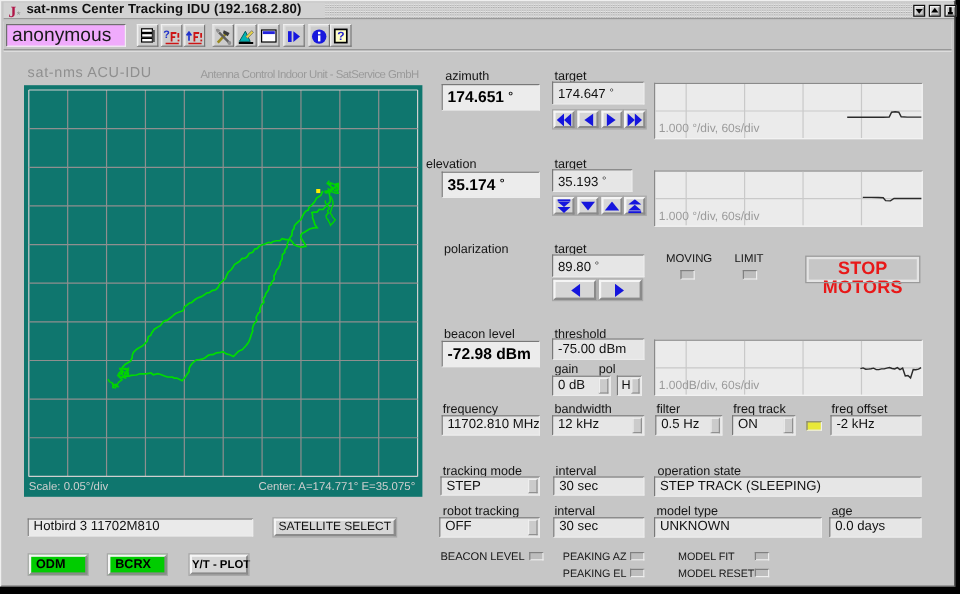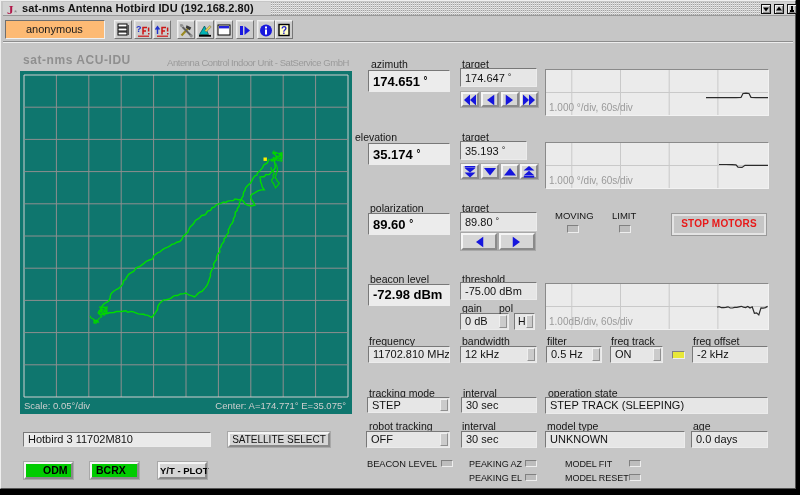--- a/index.html
+++ b/index.html
@@ -5,21 +5,21 @@
 #win{position:absolute;left:0;top:0;width:796px;height:489px;background:#c6c6c6;
  border-top:1px solid #efefef;border-left:1px solid #efefef;border-right:1px solid #555;border-bottom:1px solid #555}
 .abs{position:absolute}
 
 #tb{position:absolute;left:2px;top:1px;width:792px;height:14px;background:#d2d2d2;border-bottom:1px solid #989898}
 #tbstip{position:absolute;left:268px;top:0;width:489px;height:13px}
 #tbtitle{position:absolute;left:19px;top:0px;font-size:11px;font-weight:bold;color:#111;letter-spacing:.1px;white-space:nowrap}
 .wbtn{position:absolute;top:2px;width:10px;height:10px;background:#cfcfcf;border:1px solid #111;box-shadow:inset 1px 1px 0 #f2f2f2,inset -1px -1px 0 #8a8a8a}
 
 #toolbar{position:absolute;left:2px;top:16px;width:790px;height:25px;background:#c6c6c6;border-bottom:1px solid #8d8d8d;box-shadow:0 1px 0 #ededed}
-#anon{position:absolute;left:2px;top:3px;width:100px;height:19px;background:#fdba74;border:1px solid;border-color:#6f6f6f #f0f0f0 #f0f0f0 #6f6f6f;font-size:11px;color:#1a1a1a;line-height:17px;padding-left:20px}
+#anon{position:absolute;left:2px;top:3px;width:100px;height:19px;background:#f0abfc;border:1px solid;border-color:#6f6f6f #f0f0f0 #f0f0f0 #6f6f6f;font-size:16px;color:#1a1a1a;line-height:17px;padding-left:4px}
 .tbtn{position:absolute;top:3px;width:18px;height:19px;background:#ccc;border:1px solid;border-color:#f0f0f0 #777 #777 #f0f0f0;box-shadow:inset 1px 1px 0 #ddd}
 .tbtn svg{position:absolute;left:1px;top:2px}
 
 .lab{position:absolute;font-size:10.5px;color:#151515;white-space:nowrap}
 .fld{position:absolute;background:#e6e6e6;border:1px solid;border-color:#787878 #ececec #ececec #787878;font-size:11px;color:#111;padding-left:4px;white-space:nowrap;overflow:hidden}
 .big{position:absolute;background:#ececec;border:1px solid;border-color:#787878 #ececec #ececec #787878;font-size:13px;font-weight:bold;color:#000;padding-left:4px;white-space:nowrap}
 .strip{position:absolute;right:1px;top:1px;bottom:1px;width:8px;background:#cbcbcb;border:1px solid;border-color:#efefef #909090 #909090 #efefef}
 .abtn{position:absolute;background:#d6d6d6;white-space:nowrap;border:2px solid;border-color:#f5f5f5 #8a8a8a #8a8a8a #f5f5f5;outline:1px solid #a8a8a8;outline-offset:-0px}
 .led{position:absolute;border:1px solid;border-color:#808080 #eee #eee #808080}
 .graph{position:absolute;width:224px;height:47px;background:#ebebeb;border:1px solid;border-color:#8a8a8a #f2f2f2 #f2f2f2 #8a8a8a}
@@ -35,21 +35,21 @@
             <rect x="0" y="0" width="1" height="1" fill="#a0a0a0"></rect>
             <rect x="0" y="1" width="1" height="1" fill="#ededed"></rect>
   </pattern>
         </defs>
         <rect width="489" height="13" fill="url(#st)"></rect>
       </svg>
   <svg style="position:absolute;left:4px;top:1px" width="14" height="13">
         <text x="0" y="11" font-family="Liberation Serif" font-size="13" font-weight="bold" fill="#b01648">J</text>
         <text x="7" y="12" font-size="8" fill="#8a8a8a">*</text>
       </svg>
-  <div id="tbtitle">sat-nms Antenna Hotbird IDU (192.168.2.80)</div>
+  <div id="tbtitle">sat-nms Center Tracking IDU (192.168.2.80)</div>
   <div class="wbtn" style="left:758px">
         <svg width="8" height="8" style="position:absolute;left:0px;top:0px">
           <path d="M1 2.5 L7 2.5 L4 6.5Z" fill="#000"></path>
         </svg>
       </div>
   <div class="wbtn" style="left:771px">
         <svg width="8" height="8" style="position:absolute;left:0px;top:0px">
           <path d="M4 1.5 L7 5.5 L1 5.5Z" fill="#000"></path>
         </svg>
       </div>
@@ -126,21 +126,21 @@
         </svg>
       </div>
       <div class="tbtn" style="left:271.5px">
         <svg width="14" height="15">
           <rect x="2" y="1.5" width="10" height="11" fill="#ffffc8" stroke="#000" stroke-width="1.4"></rect>
           <text x="4" y="10.5" font-family="Liberation Sans" font-size="10" font-weight="bold" fill="#2222cc">?</text>
         </svg>
       </div>
  </div>
 
- <div class="abs" style="left:22px;top:52px;font-size:12px;font-weight:bold;color:#8f8f8f;letter-spacing:0.55px">sat-nms ACU-IDU</div>
+ <div class="abs" style="left:22px;top:52px;font-size:12px;font-weight:normal;color:#8f8f8f;letter-spacing:0.55px">sat-nms ACU-IDU</div>
  <div class="abs" style="left:166px;top:56px;font-size:9.5px;color:#9a9a9a;letter-spacing:-0.45px">Antenna Control Indoor Unit - SatService GmbH</div>
 
  <div class="abs" style="left:19px;top:70px;width:332px;height:343px;background:#0f766e">
    <svg width="332" height="343" style="position:absolute;left:0;top:0">
         <line x1="4.0" y1="4" x2="4.0" y2="326" stroke="#cfcfcf" stroke-width="1"></line>
         <line x1="36.4" y1="4" x2="36.4" y2="326" stroke="#8f8f8f" stroke-width="1"></line>
         <line x1="68.8" y1="4" x2="68.8" y2="326" stroke="#8f8f8f" stroke-width="1"></line>
         <line x1="101.2" y1="4" x2="101.2" y2="326" stroke="#8f8f8f" stroke-width="1"></line>
         <line x1="133.6" y1="4" x2="133.6" y2="326" stroke="#8f8f8f" stroke-width="1"></line>
         <line x1="166.0" y1="4" x2="166.0" y2="326" stroke="#8f8f8f" stroke-width="1"></line>
@@ -166,21 +166,21 @@
         <polyline points="253.0,86.0 255.8,88.0 257.2,86.5 256.2,87.7 258.1,85.1 256.2,87.2 254.0,88.1 253.0,88.8 255.2,89.3 254.6,88.3 255.4,89.0 254.9,88.8 255.2,87.5 253.3,87.9 251.0,88.4 252.8,90.2 251.4,89.7 254.0,88.9 256.9,87.3 259.0,84.8 260.0,86.5 260.4,87.2 262.0,89.9 260.2,90.0 257.5,89.3 255.4,87.5 256.2,85.3 254.2,82.6 256.1,81.2 253.7,81.9 255.0,82.6 255.3,82.8 256.7,81.8 258.8,82.8 260.9,84.9 262.0,85.0 262.0,86.3 262.0,83.7 262.0,82.1 262.0,81.8 259.6,82.3 260.2,84.0 260.9,82.9 261.3,85.4 262.0,87.2 259.2,88.3 257.5,86.5 256.6,84.7 254.2,83.2 252.6,81.8 254.4,79.5" fill="none" stroke="#00d400" stroke-width="1.2"></polyline>
         <polyline points="255.5,92.3 256.7,94.9 257.4,97.2 257.5,100.0 256.3,102.6 256.1,103.8 255.1,106.7 256.3,107.8 257.2,109.8 259.4,112.2 257.1,115.1 255.4,116.8 255.1,115.7 253.3,112.2 252.1,110.9 251.7,108.8 253.6,106.3 253.0,104.5 254.5,102.7 253.3,100.9 251.2,98.2 251.0,96.0" fill="none" stroke="#00d400" stroke-width="1.2"></polyline>
         <rect x="243.5" y="86.5" width="3.4" height="3.4" fill="#ffee00"></rect>
       </svg>
    <div class="abs" style="left:4px;top:329px;font-size:9.5px;color:#cfcfcf">Scale: 0.05°/div</div>
    <div class="abs" style="right:6px;top:329px;font-size:9.5px;color:#cfcfcf">Center: A=174.771° E=35.075°</div>
  </div>
 
  <div class="fld" style="left:22px;top:431px;width:188px;height:15px;background:#eaeaea;line-height:13px">Hotbird 3 11702M810</div>
  <div class="abtn" style="left:227px;top:431px;width:102px;height:15px;font-size:10px;text-align:center;line-height:11px;color:#111">SATELLITE SELECT</div>
- <div class="abtn" style="left:23px;top:461px;width:49px;height:17px;background:#00cc00;font-size:10.5px;font-weight:bold;line-height:13px;padding-left:17px">ODM</div>
+ <div class="abtn" style="left:23px;top:461px;width:49px;height:17px;background:#00cc00;font-size:10.5px;font-weight:bold;line-height:13px;padding-left:4px">ODM</div>
  <div class="abtn" style="left:89px;top:461px;width:49px;height:17px;background:#00cc00;font-size:10.5px;font-weight:bold;line-height:13px;padding-left:4px">BCRX</div>
  <div class="abtn" style="left:157px;top:461px;width:49px;height:17px;font-size:9.5px;font-weight:bold;text-align:center;line-height:13px">Y/T - PLOT</div>
 
  <div class="lab" style="left:370px;top:57px">azimuth</div>
  <div class="big" style="left:367px;top:69px;width:82px;height:22px;line-height:20px">174.651 <span style="font-size:10px;vertical-align:2px">°</span></div>
  <div class="lab" style="left:461px;top:57px">target</div>
  <div class="fld" style="left:459px;top:67px;width:77px;height:19px;line-height:17px">174.647 <span style="font-size:9px;vertical-align:2px">°</span></div>
  <div class="abtn" style="left:459.5px;top:91px;width:18px;height:15px;text-align:center">
       <span style="position:absolute;left:50%;top:50%;transform:translate(-50%,-50%);line-height:0"><svg width="14" height="11">
           <path d="M7 0 L1 5.5 L7 11 Z" fill="#1515dd"></path>
@@ -249,38 +249,37 @@
         <line x1="74.5" y1="0" x2="74.5" y2="45" stroke="#c9c9c9" stroke-width="1"></line>
         <line x1="123.2" y1="0" x2="123.2" y2="45" stroke="#c9c9c9" stroke-width="1"></line>
         <line x1="171.9" y1="0" x2="171.9" y2="45" stroke="#c9c9c9" stroke-width="1"></line>
         <line x1="0" y1="22.5" x2="222" y2="22.5" stroke="#c9c9c9" stroke-width="1"></line>
         <polyline points="173.0,21.5 180.0,21.5 186.0,21.6 190.0,21.8 192.0,24.2 196.0,24.4 199.0,22.3 205.0,22.4 212.0,22.4 222.0,22.4" fill="none" stroke="#2a2a2a" stroke-width="1.2"></polyline>
       </svg>
       <div class="glabel">1.000 °/div, 60s/div</div>
     </div>
 
  <div class="lab" style="left:369px;top:201px">polarization</div>
- <div class="big" style="left:367px;top:212px;width:82px;height:22px;line-height:20px">89.60 <span style="font-size:10px;vertical-align:2px">°</span></div>
  <div class="lab" style="left:461px;top:201px">target</div>
  <div class="fld" style="left:459px;top:211px;width:77px;height:19px;line-height:17px">89.80 <span style="font-size:9px;vertical-align:2px">°</span></div>
  <div class="abtn" style="left:460px;top:232px;width:36px;height:17px">
       <span style="position:absolute;left:50%;top:50%;transform:translate(-50%,-50%);line-height:0"><svg width="9" height="11">
           <path d="M9 0 L1.5 5.5 L9 11 Z" fill="#1515dd"></path>
         </svg></span>
     </div>
  <div class="abtn" style="left:498px;top:232px;width:36px;height:17px">
       <span style="position:absolute;left:50%;top:50%;transform:translate(-50%,-50%);line-height:0"><svg width="9" height="11">
           <path d="M0 0 L7.5 5.5 L0 11 Z" fill="#1515dd"></path>
         </svg></span>
     </div>
  <div class="lab" style="left:554px;top:209px;font-size:9.5px">MOVING</div>
  <div class="led" style="left:566px;top:224px;width:12px;height:8px;background:#bdbdbd"></div>
  <div class="lab" style="left:611px;top:209px;font-size:9.5px">LIMIT</div>
  <div class="led" style="left:618px;top:224px;width:12px;height:8px;background:#bdbdbd"></div>
- <div class="abs" style="left:671px;top:213px;width:94px;height:21px;border:2px solid #e4e4e4;outline:1px solid #9a9a9a;background:#c6c6c6;text-align:center;font-size:10px;font-weight:bold;letter-spacing:.2px;color:#e81818;line-height:16px">STOP MOTORS</div>
+ <div class="abs" style="left:671px;top:213px;width:94px;height:21px;border:2px solid #e4e4e4;outline:1px solid #9a9a9a;background:#c6c6c6;text-align:center;font-size:15px;font-weight:bold;letter-spacing:.2px;color:#e81818;line-height:16px">STOP MOTORS</div>
 
  <div class="lab" style="left:369px;top:272px">beacon level</div>
  <div class="big" style="left:367px;top:283px;width:82px;height:22px;line-height:20px">-72.98 dBm</div>
  <div class="lab" style="left:461px;top:272px">threshold</div>
  <div class="fld" style="left:459px;top:281px;width:77px;height:18px;line-height:16px">-75.00 dBm</div>
  <div class="lab" style="left:461px;top:301px">gain</div>
  <div class="fld" style="left:459px;top:312px;width:49px;height:17px;line-height:15px">0 dB<span class="strip"></span></div>
  <div class="lab" style="left:498px;top:301px">pol</div>
  <div class="fld" style="left:513px;top:312px;width:21px;height:17px;line-height:15px;font-size:10.5px;padding-left:3px">H<span class="strip" style="width:7px"></span></div>
  <div class="graph" style="left:544px;top:282px">

